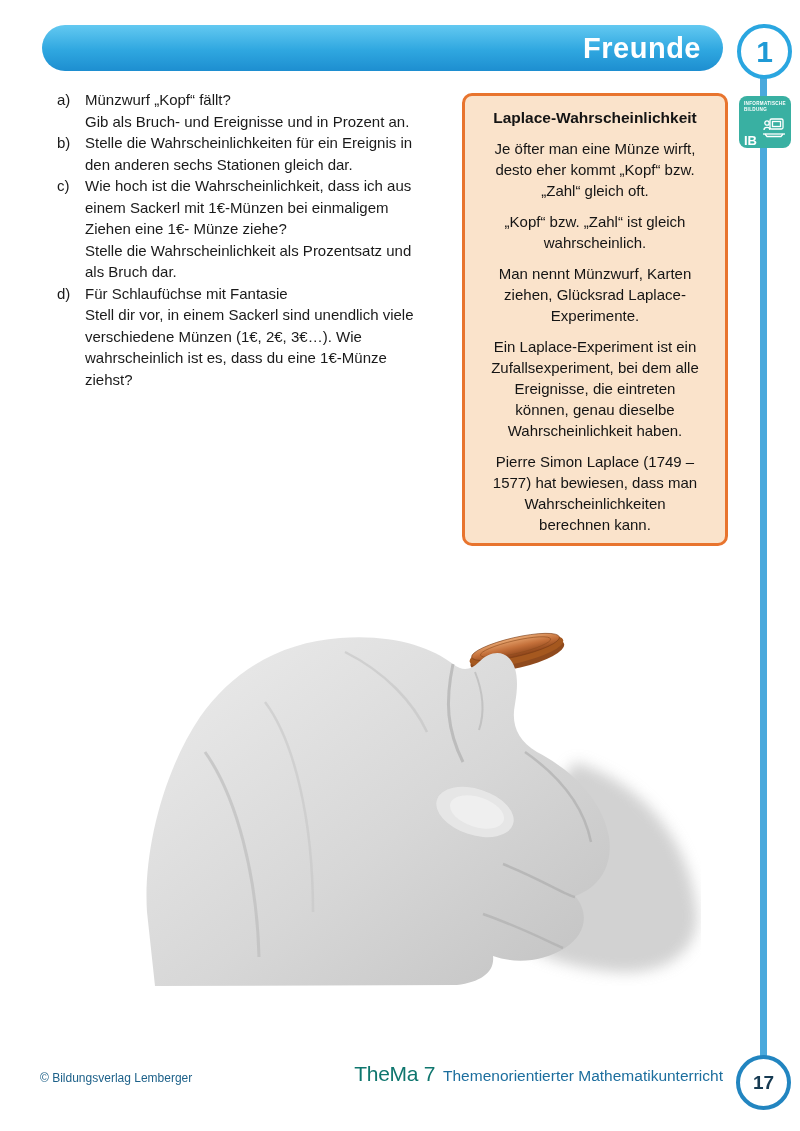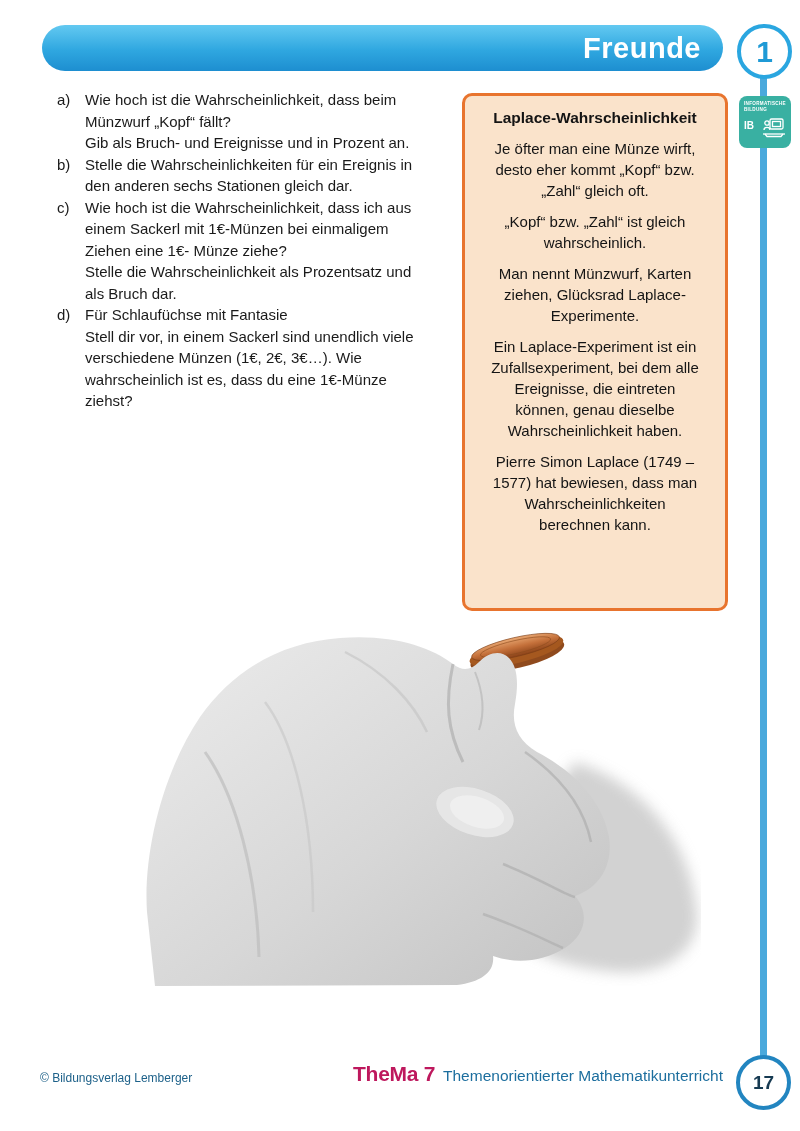--- a/index.html
+++ b/index.html
@@ -21,41 +21,41 @@
     display:flex;align-items:center;justify-content:center;
   }
   .unit-number{color:#1f9ad6;font-size:30px;font-weight:bold;}
   .vline{position:absolute;left:760px;top:76px;width:7px;height:982px;background:#4aa9dc;z-index:1;}
   
   .ib-badge{
     position:absolute;left:739px;top:96px;width:52px;height:52px;background:#39b0a2;
     border-radius:8px;z-index:2;color:#fff;padding:5px 0 0 5px;box-sizing:border-box;
   }
   .ib-badge .t{font-size:4.6px;font-weight:bold;letter-spacing:.3px;line-height:6px;}
-  .ib-abbr{font-size:10px;font-weight:bold;margin-top:7px;}
+  .ib-abbr{font-size:13px;font-weight:bold;margin-top:20px;}
   .ib-icon{position:absolute;right:4px;bottom:5px;}
   
   .exercises{position:absolute;left:57px;top:89px;width:420px;font-size:15px;line-height:21.5px;}
   .ex-item{display:flex;}
   .ex-label{width:28px;flex:none;}
   .ex-lines div{white-space:nowrap;}
   
   .info-box{
-    position:absolute;left:462px;top:93px;width:266px;height:518px;box-sizing:border-box;
+    position:absolute;left:462px;top:93px;width:266px;height:453px;box-sizing:border-box;
     background:#fae3cb;border:3px solid #e8742e;border-radius:10px;
     padding:9px 8px;text-align:center;color:#141414;font-size:15px;line-height:21px;
   }
   .info-title{font-weight:bold;font-size:15.5px;margin:2px 0 10px;}
   .info-p{margin:0 16px 10px;}
   
   .photo{position:absolute;left:145px;top:612px;width:556px;height:374px;}
   
   .footer-copyright{position:absolute;left:40px;top:1071px;font-size:12px;color:#1d6189;}
   .footer-series{position:absolute;right:77px;top:1062px;display:flex;align-items:baseline;gap:8px;white-space:nowrap;}
-  .series-title{font-size:21px;font-weight:bold;color:#be185d;letter-spacing:-.3px;}
+  .series-title{font-size:21px;font-weight:normal;color:#0f766e;letter-spacing:-.3px;}
   .series-subtitle{font-size:15.5px;color:#1c6e9e;}
   .page-circle{
     position:absolute;left:736px;top:1055px;width:55px;height:55px;border-radius:50%;
     background:#fff;border:4px solid #2285c0;box-sizing:border-box;z-index:3;
     display:flex;align-items:center;justify-content:center;
   }
   .page-number{font-size:19px;font-weight:bold;color:#163a52;}
 </style>
 </head>
 <body>
@@ -83,21 +83,20 @@
         <path d="M4 17 l2 2.5 h14 l2 -2.5"></path>
       </g>
     </svg>
   </span>
 </div>
 
 <div class="exercises">
   <div class="ex-item">
     <span class="ex-label">a)</span>
     <span class="ex-lines">
-      <div>Wie hoch ist die Wahrscheinlichkeit, dass beim</div>
       <div>Münzwurf „Kopf“ fällt?</div>
       <div>Gib als Bruch- und Ereignisse und in Prozent an.</div>
     </span>
   </div>
   <div class="ex-item">
     <span class="ex-label">b)</span>
     <span class="ex-lines">
       <div>Stelle die Wahrscheinlichkeiten für ein Ereignis in</div>
       <div>den anderen sechs Stationen gleich dar.</div>
     </span>

